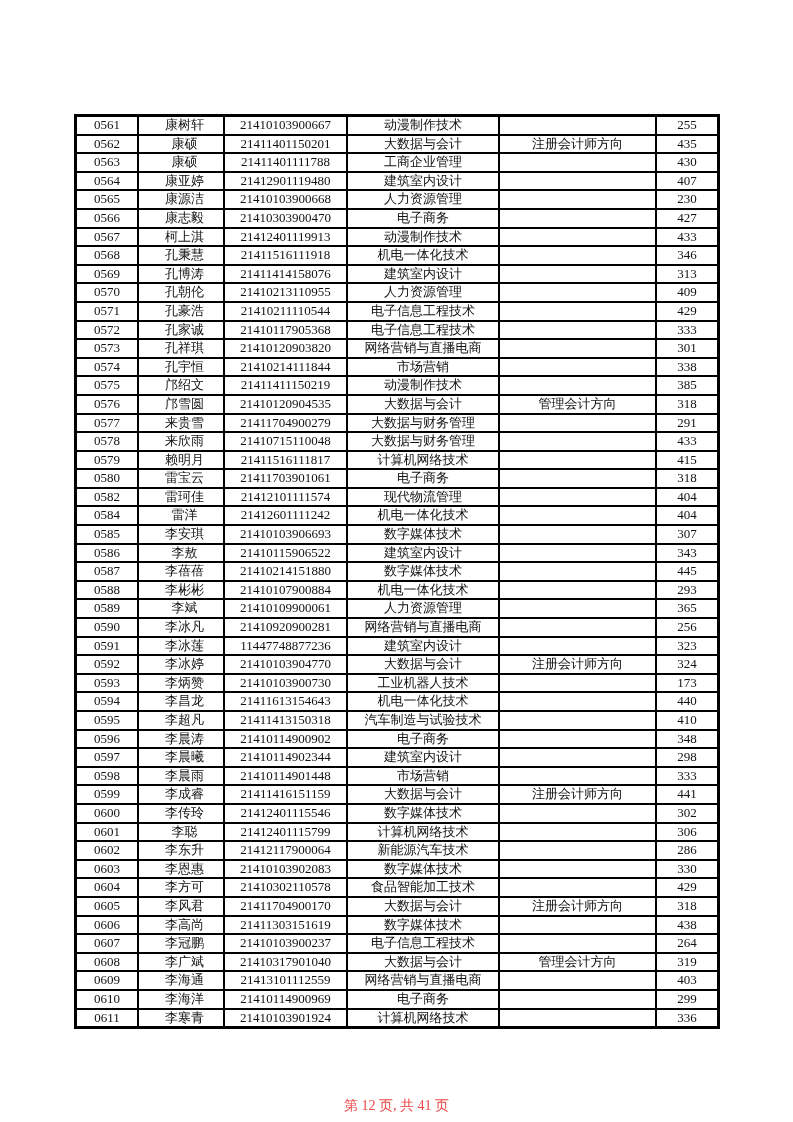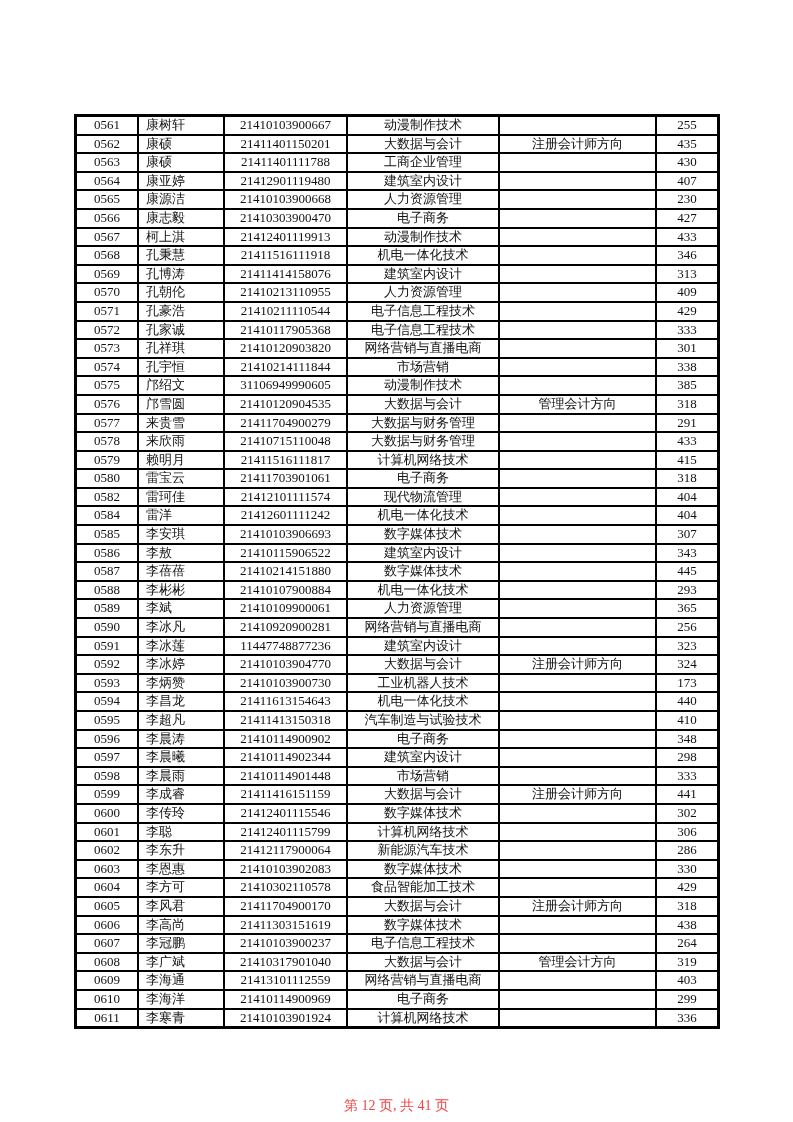--- a/index.html
+++ b/index.html
@@ -32,21 +32,21 @@
     height: 16.6px;
     line-height: 16.6px;
     padding: 0;
     font-size: 13px;
     text-align: center;
     white-space: nowrap;
     overflow: hidden;
     color: #111;
   }
   table.roster td.c1 {
-    text-align: left;
+    text-align: center;
     padding-left: 7px;
   }
   table.roster td.c3, table.roster td.c4 {
     letter-spacing: 0;
   }
   .footer {
     position: absolute;
     left: 0;
     top: 1072px;
     width: 100%;
@@ -178,21 +178,21 @@
           <td class="c0">0574</td>
           <td class="c1">孔宇恒</td>
           <td class="c2">21410214111844</td>
           <td class="c3">市场营销</td>
           <td class="c4"></td>
           <td class="c5">338</td>
         </tr>
         <tr>
           <td class="c0">0575</td>
           <td class="c1">邝绍文</td>
-          <td class="c2">31106949990605</td>
+          <td class="c2">21411411150219</td>
           <td class="c3">动漫制作技术</td>
           <td class="c4"></td>
           <td class="c5">385</td>
         </tr>
         <tr>
           <td class="c0">0576</td>
           <td class="c1">邝雪圆</td>
           <td class="c2">21410120904535</td>
           <td class="c3">大数据与会计</td>
           <td class="c4">管理会计方向</td>

